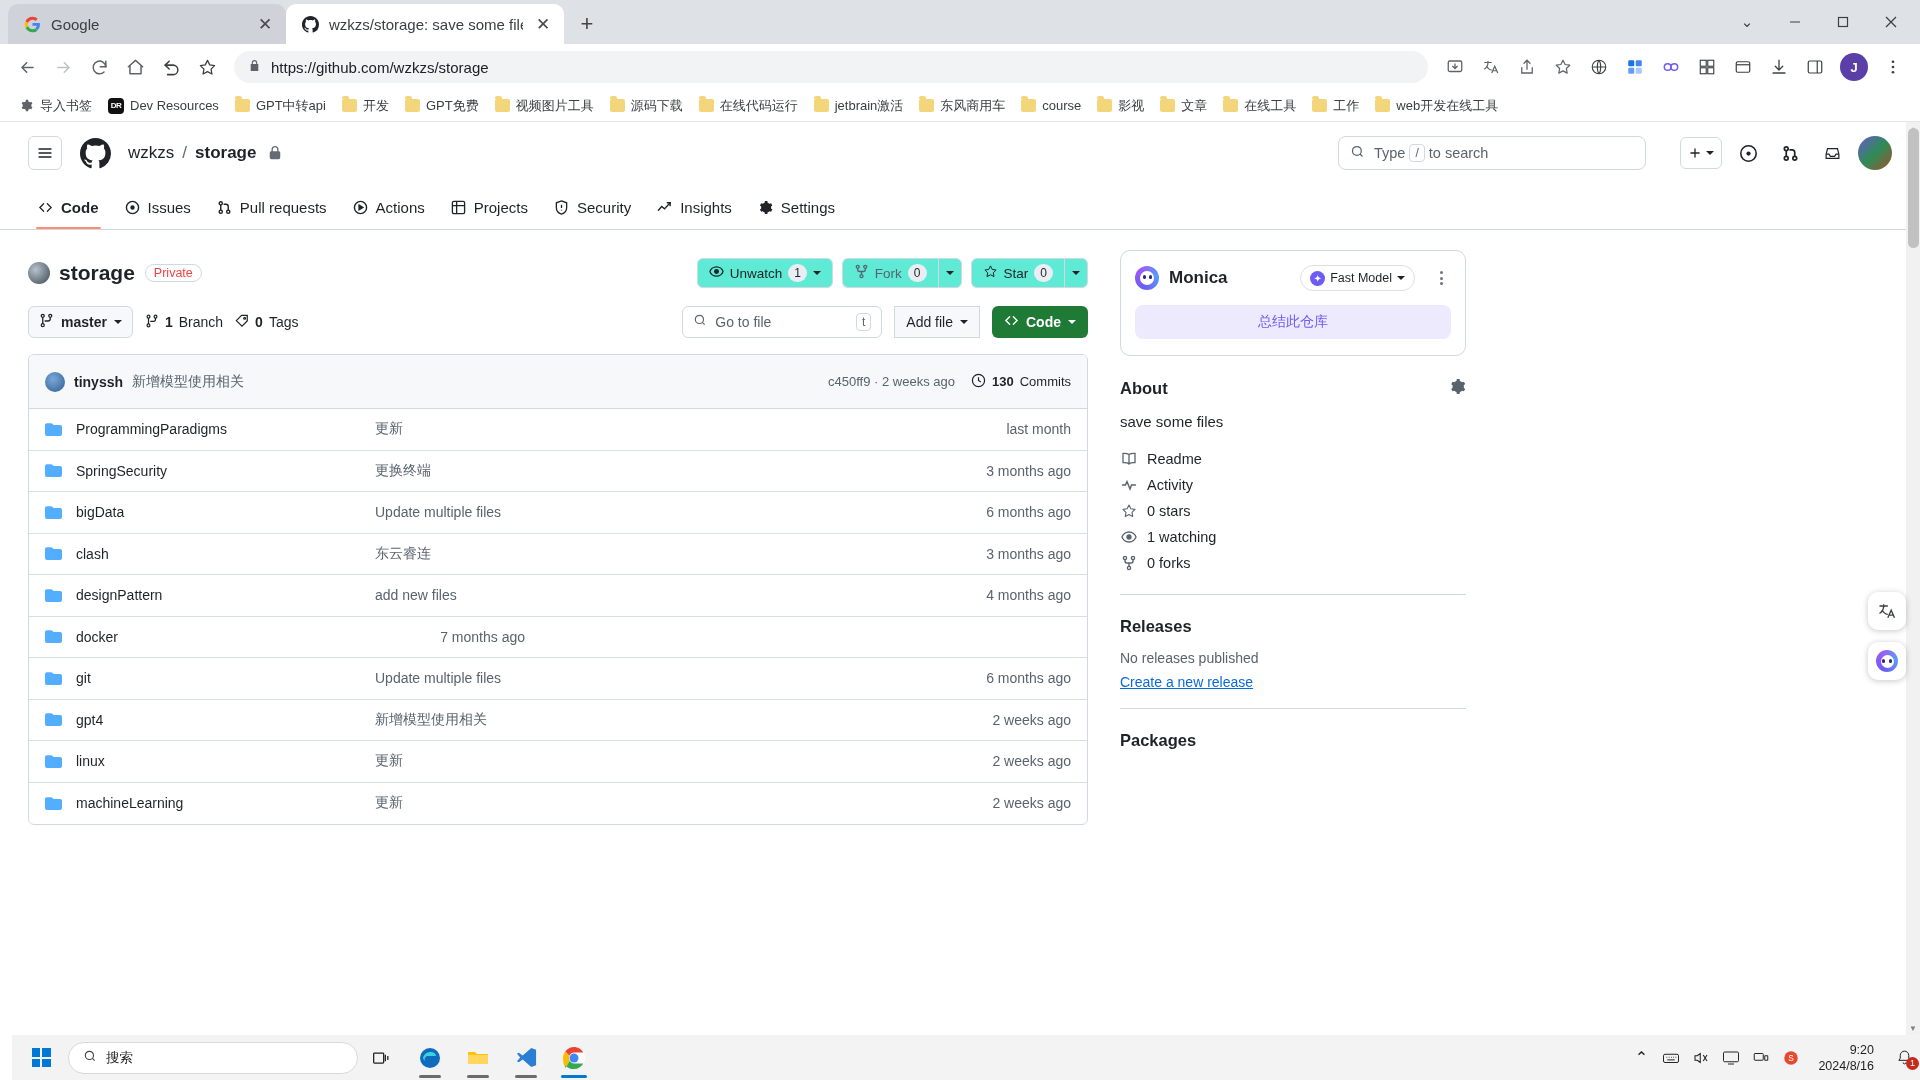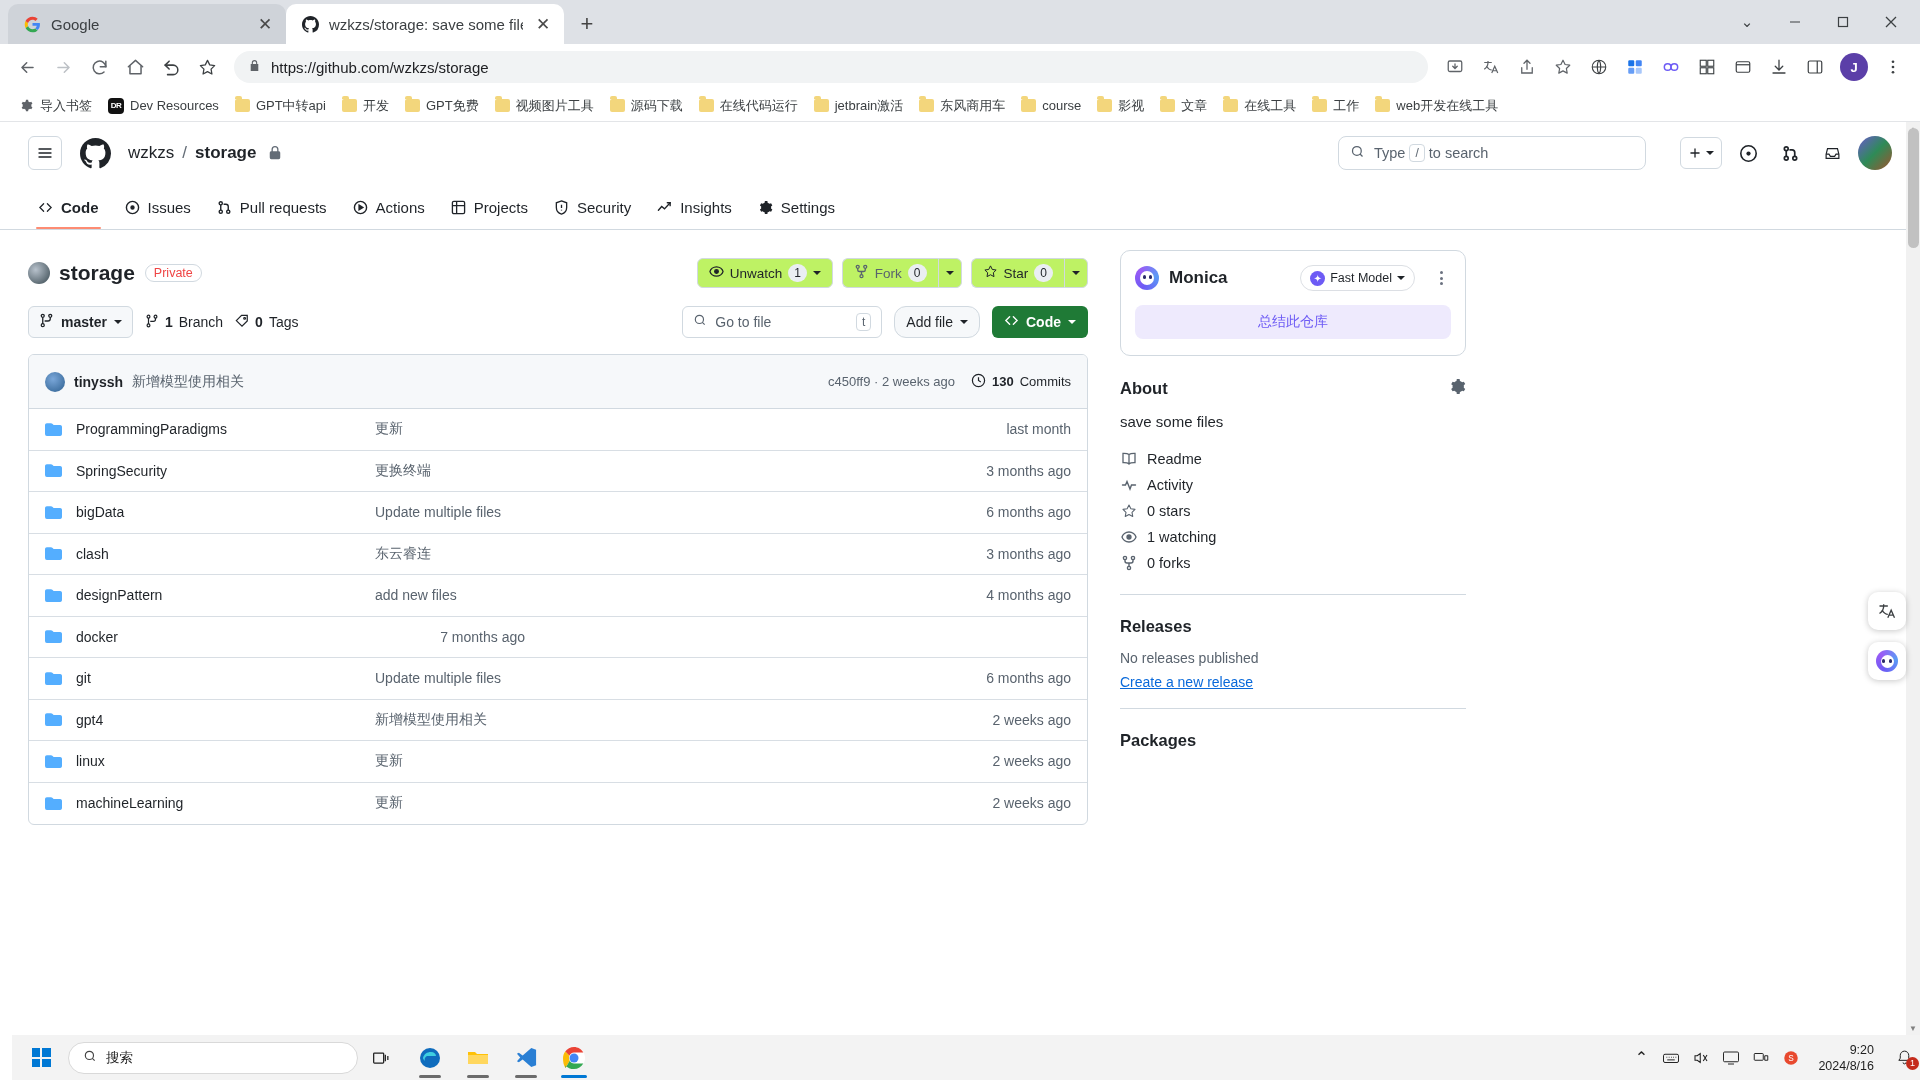--- a/index.html
+++ b/index.html
@@ -77,36 +77,36 @@
   .content { display: flex; padding: 20px 28px 0 28px; gap: 0; }
   .main-col { width: 1060px; flex: 0 0 1060px; }
   .side-col { width: 346px; flex: 0 0 346px; margin-left: 32px; }
 
   .repo-title-row { display: flex; align-items: center; padding: 8px 0 18px; }
   .repo-ava { width: 22px; height: 22px; border-radius: 50%; background: radial-gradient(circle at 35% 35%, #b8c2cc, #37474f); margin-right: 9px; }
   .repo-name { font-size: 21px; font-weight: bold; color: #1f2328; }
   .badge-private { margin-left: 10px; border: 1px solid #d1d9e0; border-radius: 2em; padding: 1px 8px; font-size: 12.5px; color: #ef4444; }
   .repo-btns { margin-left: auto; display: flex; align-items: center; gap: 9px; }
   .btn {
-    height: 30px; border: 1px solid #d1d9e0; border-radius: 6px; background: #bef264;
+    height: 30px; border: 1px solid #d1d9e0; border-radius: 6px; background: #5eead4;
     display: flex; align-items: center; gap: 6px; padding: 0 11px; font-size: 13.5px; color: #1f2328;
   }
   .btn .cnt { background: #eaeef2; border-radius: 2em; padding: 0 6px; font-size: 12px; color: #1f2328; line-height: 18px; }
   .btn-split { display: flex; }
   .btn-split .btn:first-child { border-radius: 6px 0 0 6px; border-right: 0; }
   .btn-split .btn.caretonly { border-radius: 0 6px 6px 0; padding: 0 7px; }
   .caret { width: 0; height: 0; border-left: 4px solid transparent; border-right: 4px solid transparent; border-top: 4px solid #1f2328; }
 
   .toolrow { display: flex; align-items: center; padding-bottom: 16px; gap: 12px; }
   .branch-btn { height: 32px; border: 1px solid #d1d9e0; border-radius: 6px; background: #f6f8fa; display: flex; align-items: center; gap: 7px; padding: 0 10px; font-size: 14px; font-weight: bold; color: #1f2328; }
   .meta-link { display: flex; align-items: center; gap: 6px; font-size: 14px; color: #1f2328; }
   .meta-link b { font-weight: bold; }
   .gotofile { margin-left: auto; width: 200px; height: 32px; border: 1px solid #d1d9e0; border-radius: 6px; display: flex; align-items: center; gap: 8px; padding: 0 10px; background: #fff; }
   .gotofile .ph { font-size: 14px; color: #59636e; flex: 1; }
-  .addfile { height: 32px; border: 1px solid #d1d9e0; border-radius: 12px; background: #f6f8fa; display: flex; align-items: center; gap: 7px; padding: 0 11px; font-size: 14px; color: #1f2328; }
+  .addfile { height: 32px; border: 1px solid #d1d9e0; border-radius: 0; background: #f6f8fa; display: flex; align-items: center; gap: 7px; padding: 0 11px; font-size: 14px; color: #1f2328; }
   .codebtn { height: 32px; background: #1f7a36; border-radius: 6px; display: flex; align-items: center; gap: 7px; padding: 0 12px; font-size: 14px; font-weight: bold; color: #fff; }
 
   .filebox { border: 1px solid #d1d9e0; border-radius: 6px; overflow: hidden; }
   .commitbar { height: 54px; background: #f6f8fa; display: flex; align-items: center; padding: 0 16px; border-bottom: 1px solid #d1d9e0; }
   .cava { width: 20px; height: 20px; border-radius: 50%; background: radial-gradient(circle at 40% 35%, #7aa7d9, #2d5f8f); margin-right: 9px; }
   .cuser { font-size: 14px; font-weight: bold; color: #1f2328; margin-right: 9px; }
   .cmsg { font-size: 14px; color: #59636e; }
   .cright { margin-left: auto; display: flex; align-items: center; gap: 16px; }
   .chash { font-size: 13px; color: #59636e; }
   .ccommits { display: flex; align-items: center; gap: 6px; font-size: 13px; color: #1f2328; }

